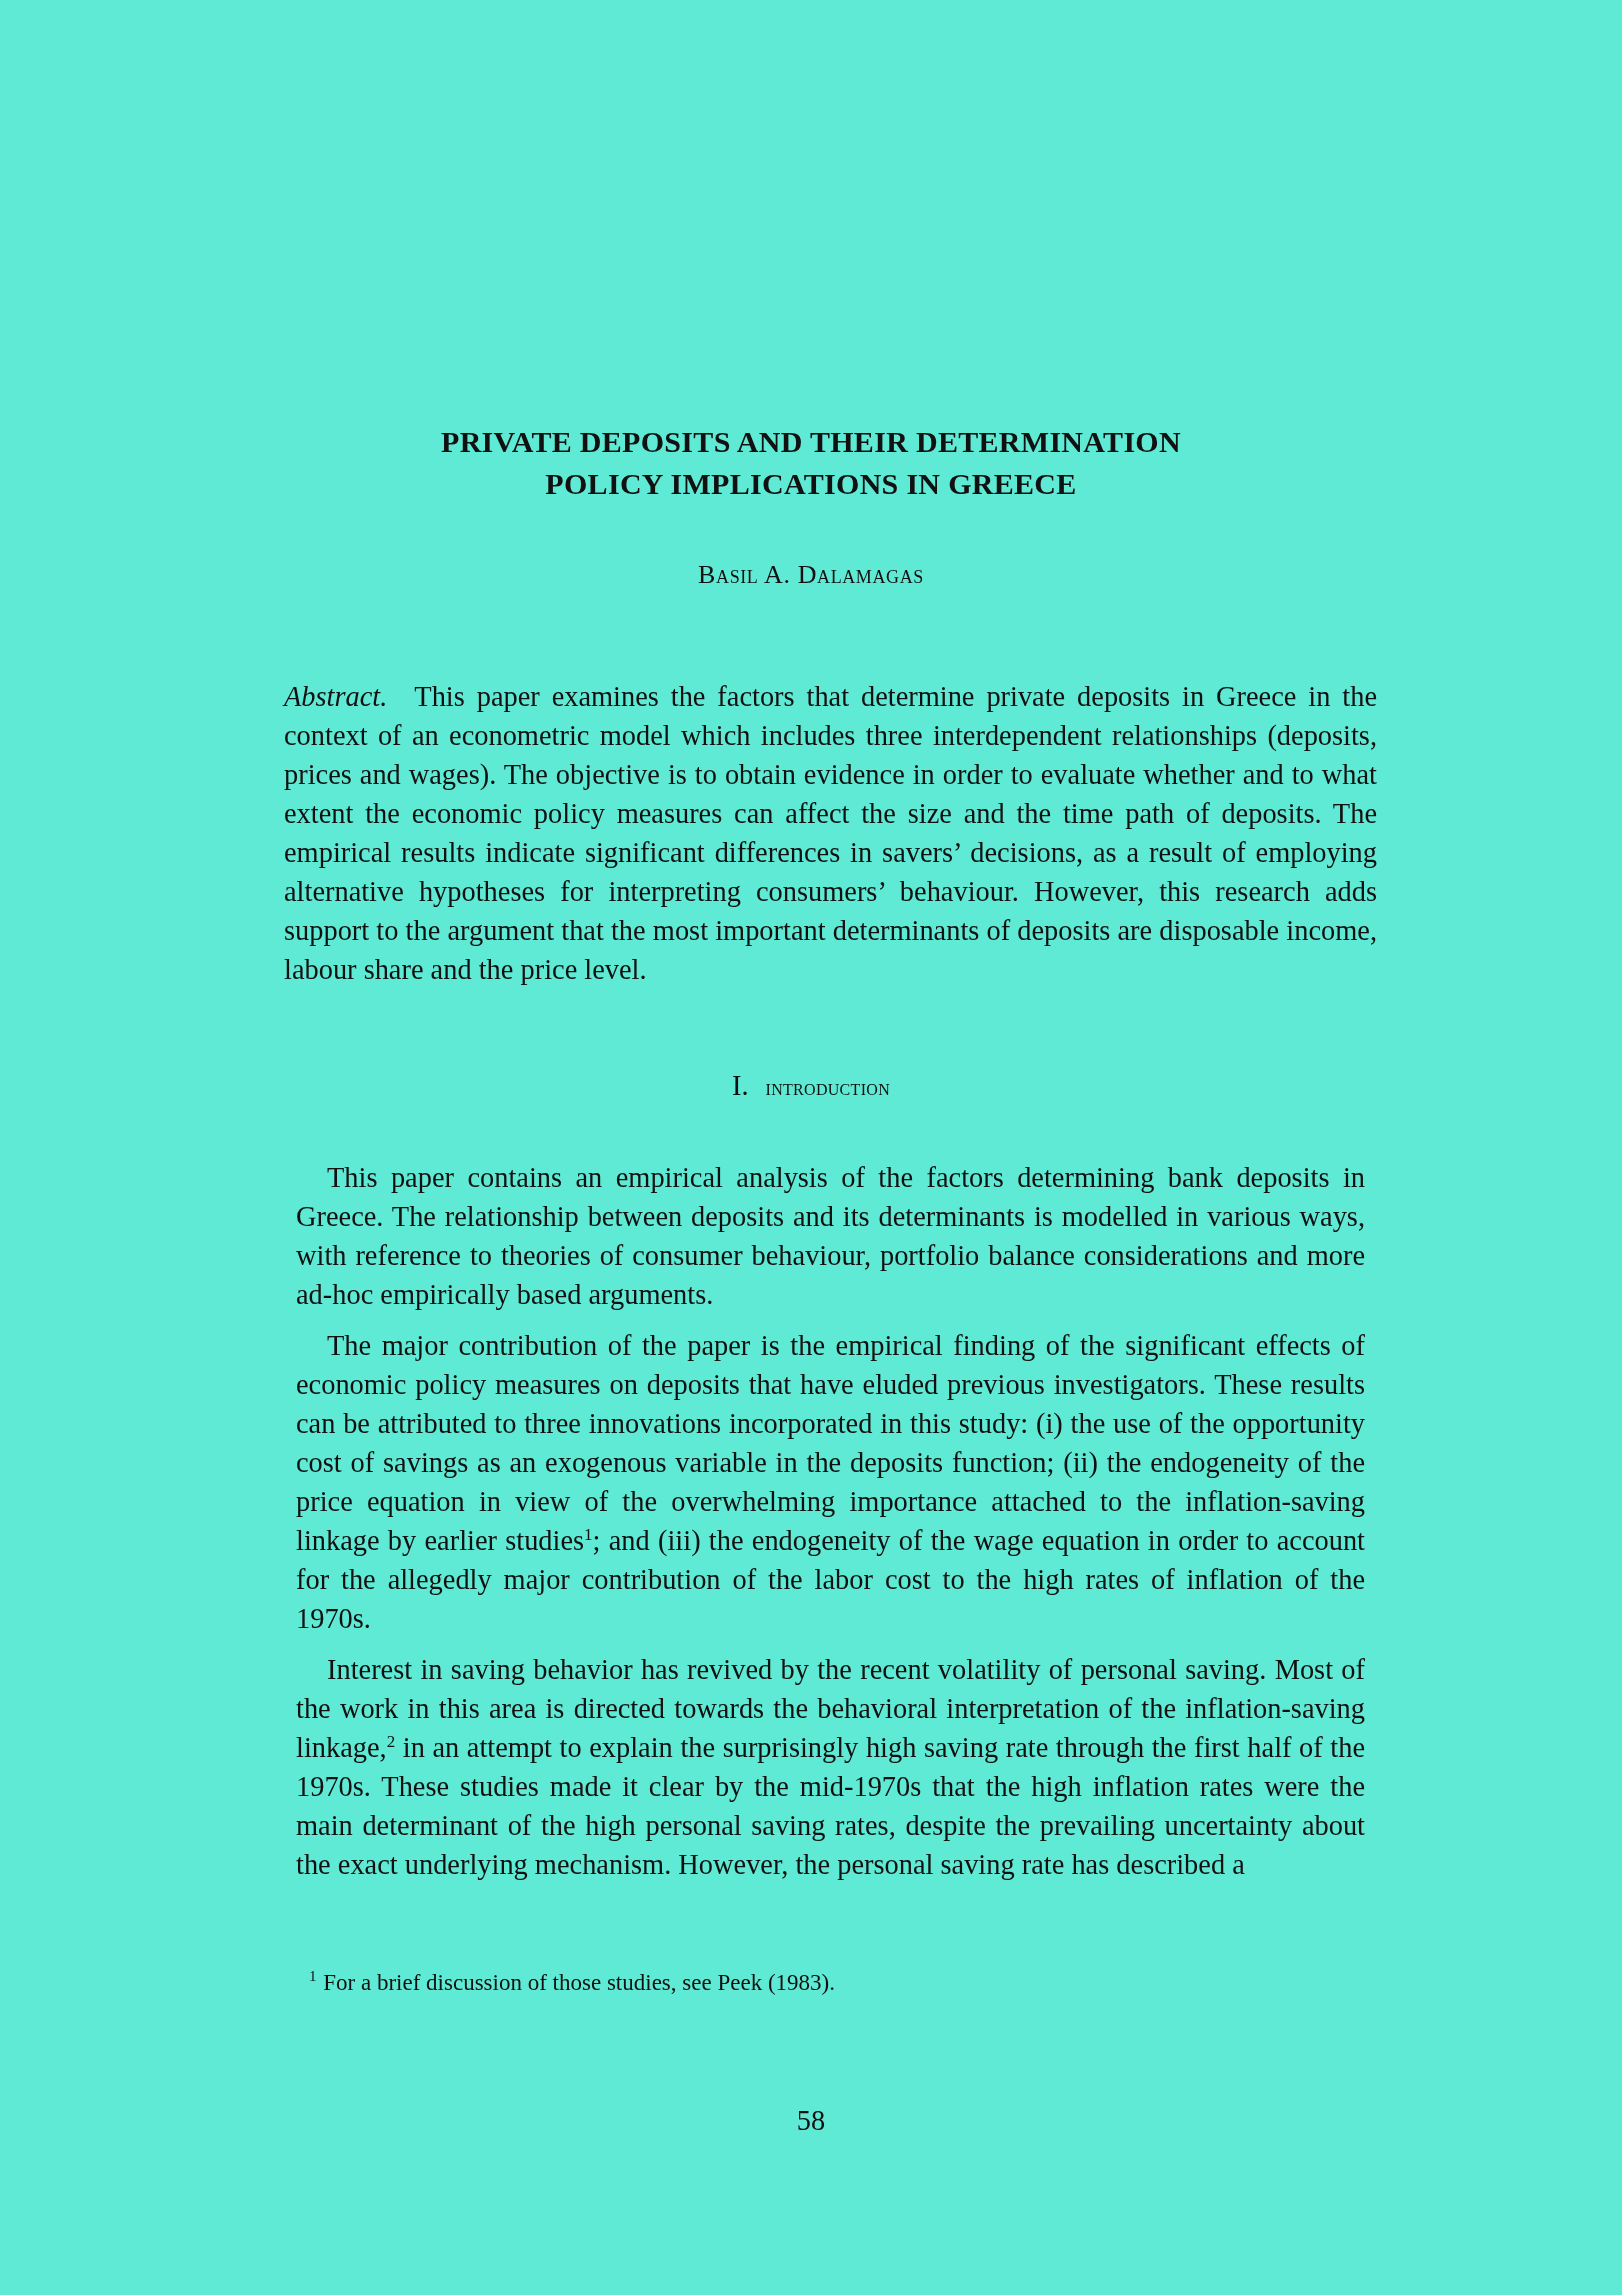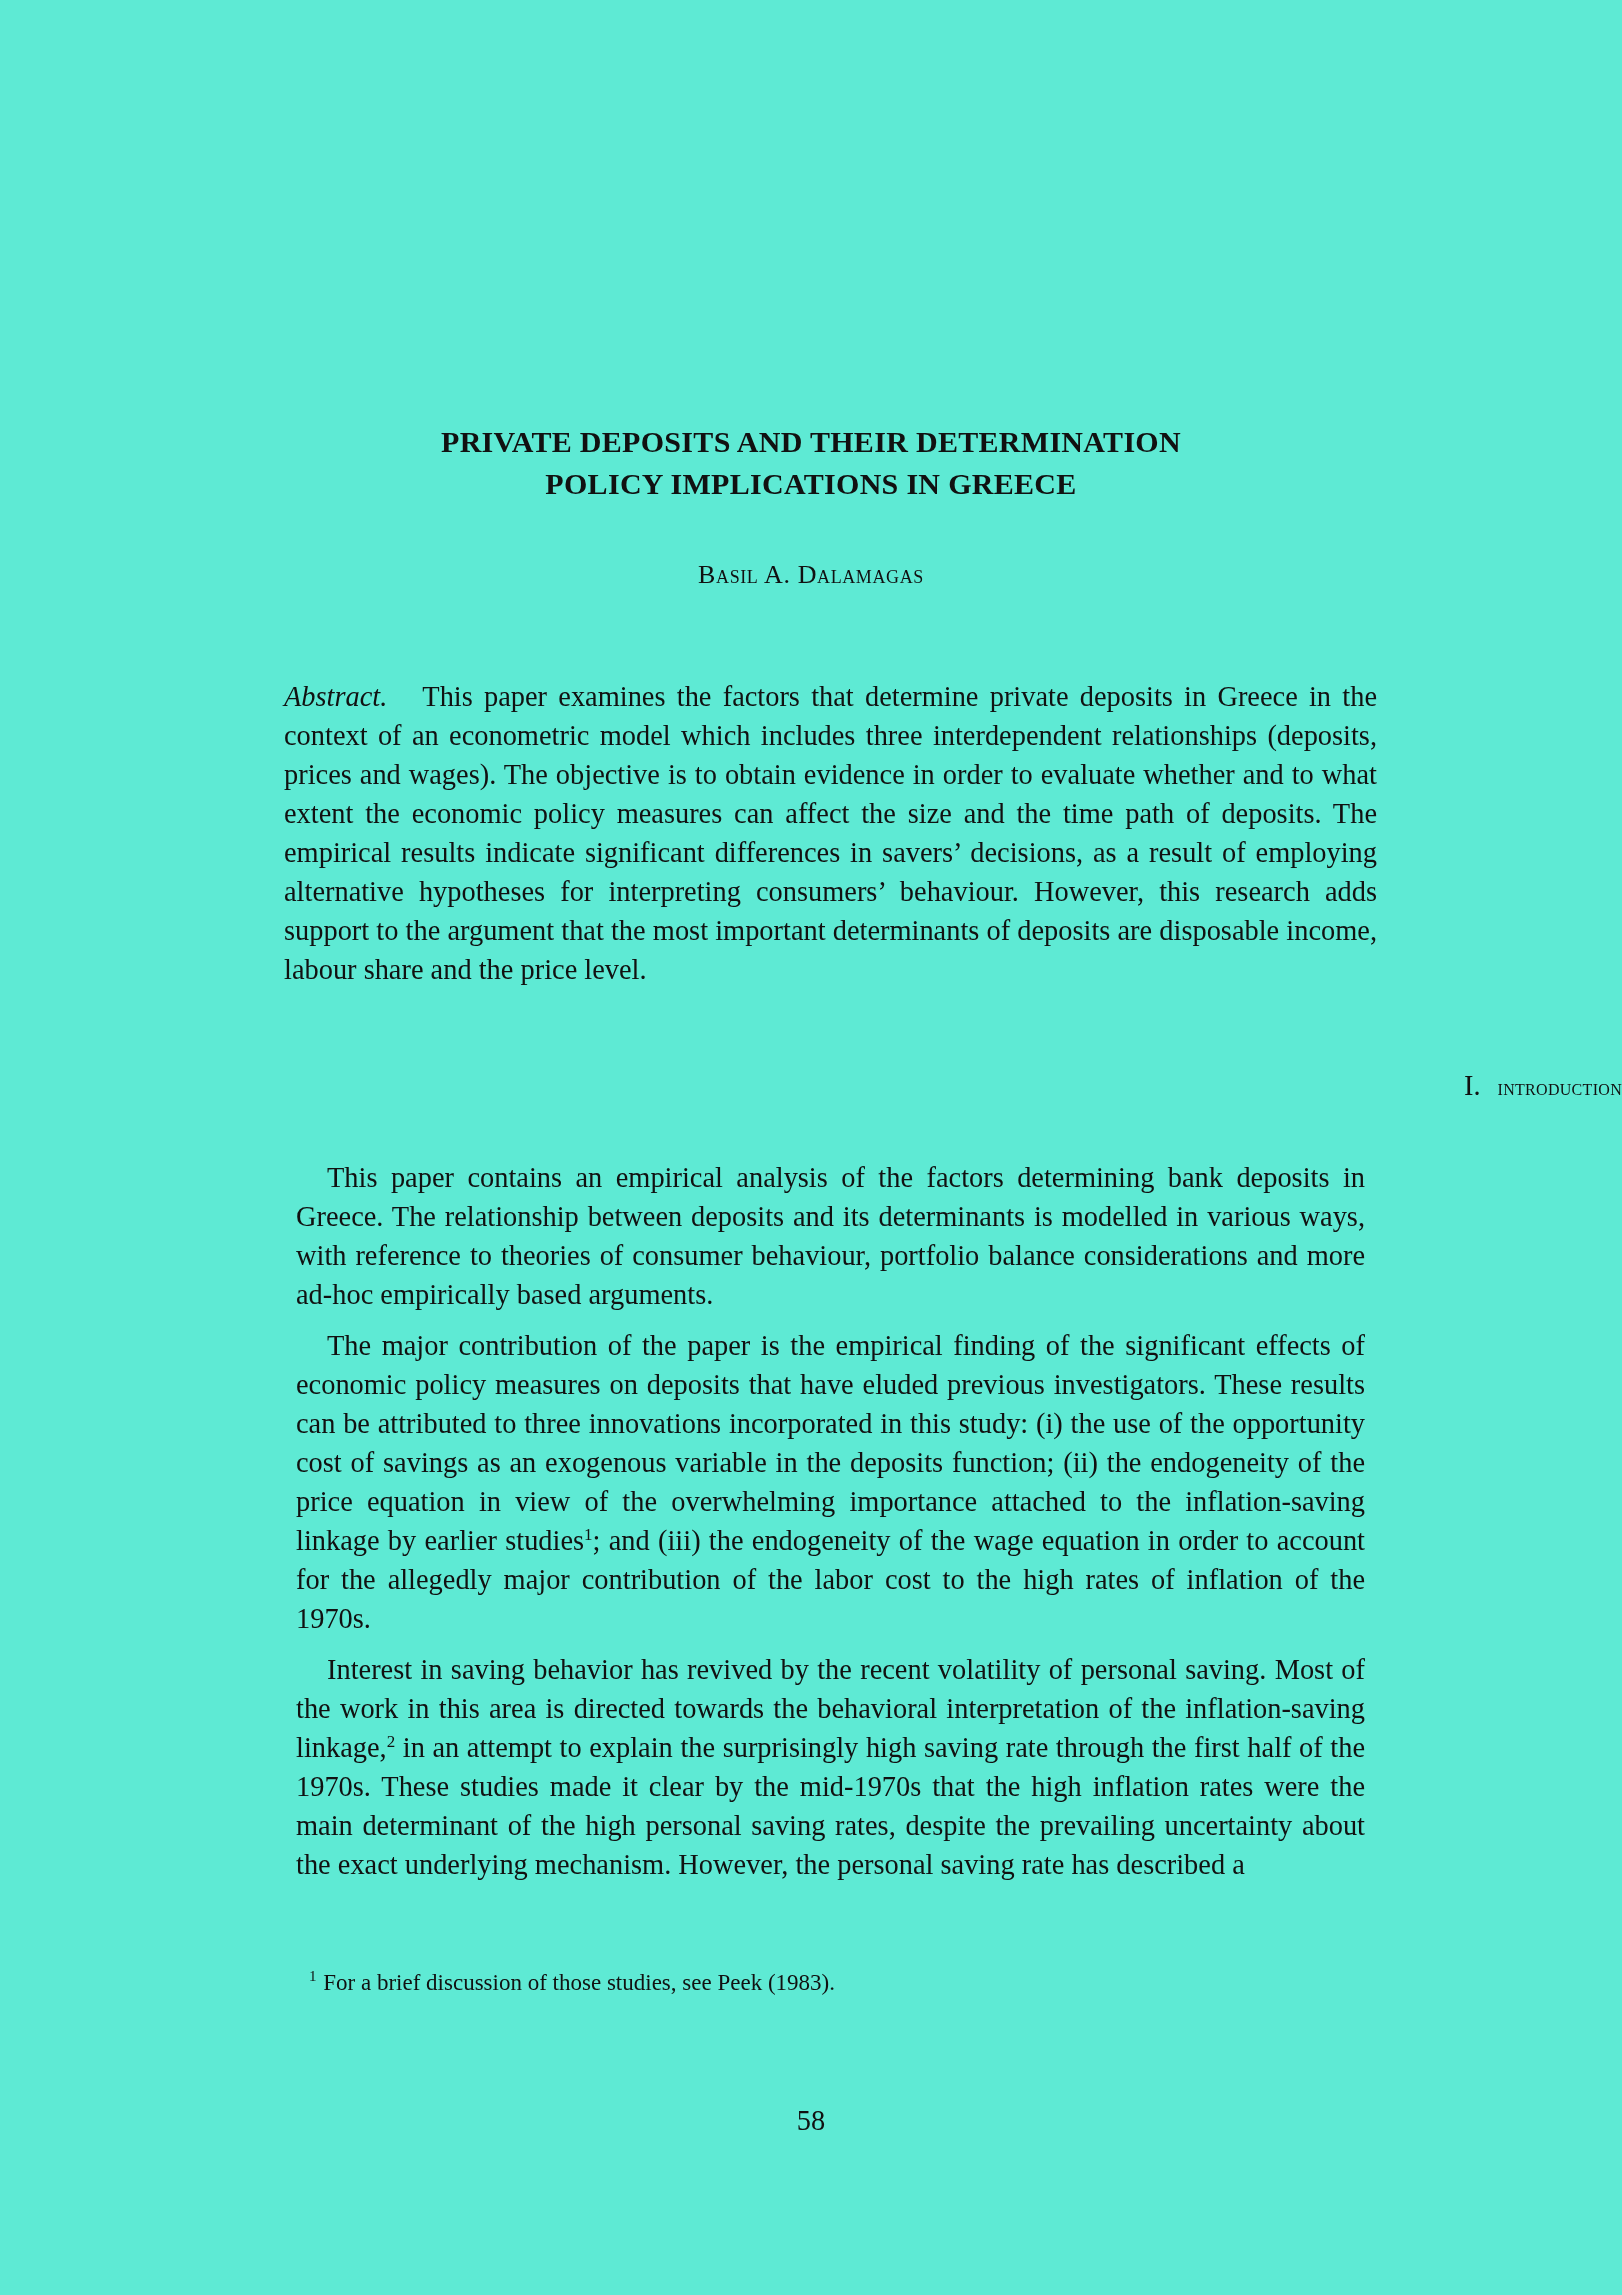--- a/index.html
+++ b/index.html
@@ -7,22 +7,22 @@
          font-family: "Liberation Serif", "DejaVu Serif", serif; }
   .page { position: absolute; left: 0; top: 0; width: 1622px; height: 2295px; background: #5eead4; }
   .title { position: absolute; left: 0; width: 1622px; text-align: center; top: 421px;
            font-weight: bold; font-size: 30px; line-height: 42px; letter-spacing: 0.3px; }
   .title div { white-space: nowrap; }
   .author { position: absolute; left: 0; width: 1622px; text-align: center; top: 560px;
             font-size: 26px; font-variant: small-caps; letter-spacing: 0.6px; }
   .block { position: absolute; left: 284px; width: 1093px; font-size: 28.4px; line-height: 39px;
            text-align: justify; }
   .abstract { top: 677px; }
-  .abstract .label { font-style: italic; margin-right: 35px; }
-  .section-heading { position: absolute; left: 0; width: 1622px; text-align: right; top: 1070px;
+  .abstract .label { font-style: italic; margin-right: 27px; }
+  .section-heading { position: absolute; left: 0; width: 1622px; text-align: center; top: 1070px;
                      font-size: 25px; }
   .section-heading .num { font-size: 28.4px; margin-right: 17px; }
   .section-heading .txt { font-variant: small-caps; text-transform: lowercase; font-size: 23px; letter-spacing: 0.3px; }
   .intro { top: 1146px; }
   .intro p { margin: 12px; text-indent: 31px; }
   sup { font-size: 17px; line-height: 0; vertical-align: super; }
   .footnotes { position: absolute; left: 286px; width: 1093px; top: 1966px; font-size: 23px; line-height: 33px;
                text-align: justify; }
   .footnotes p { margin: 0 0 2.3px 0; text-indent: 23px; }
   .footnotes sup { font-size: 15px; margin-right: 6.8px; }

